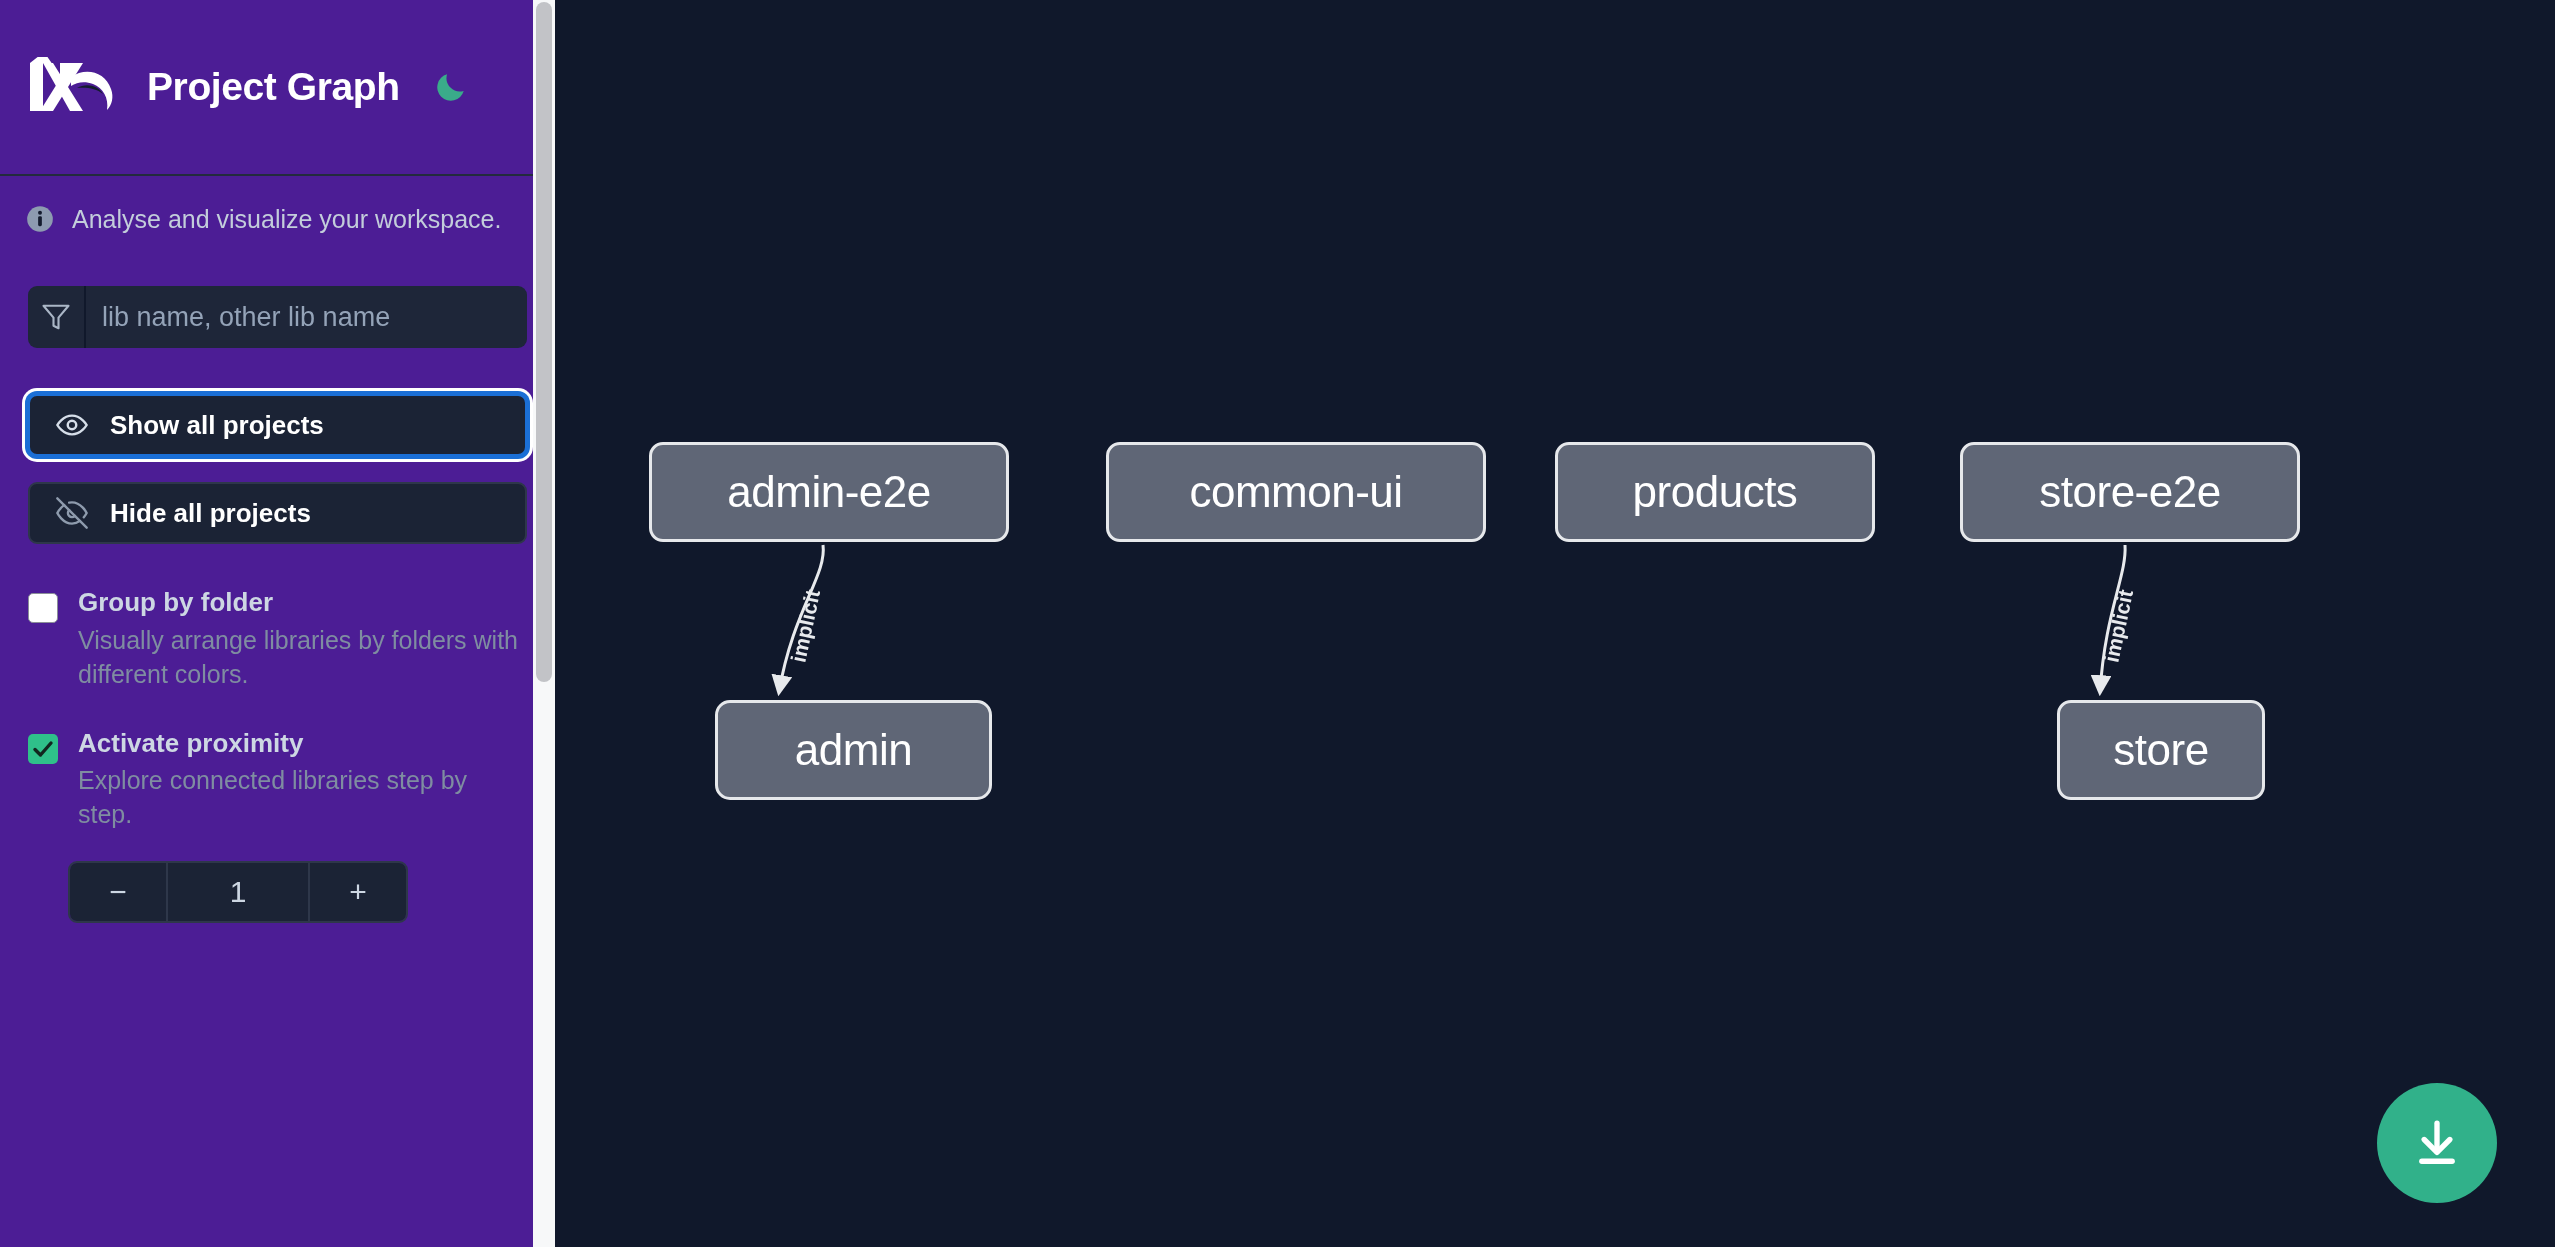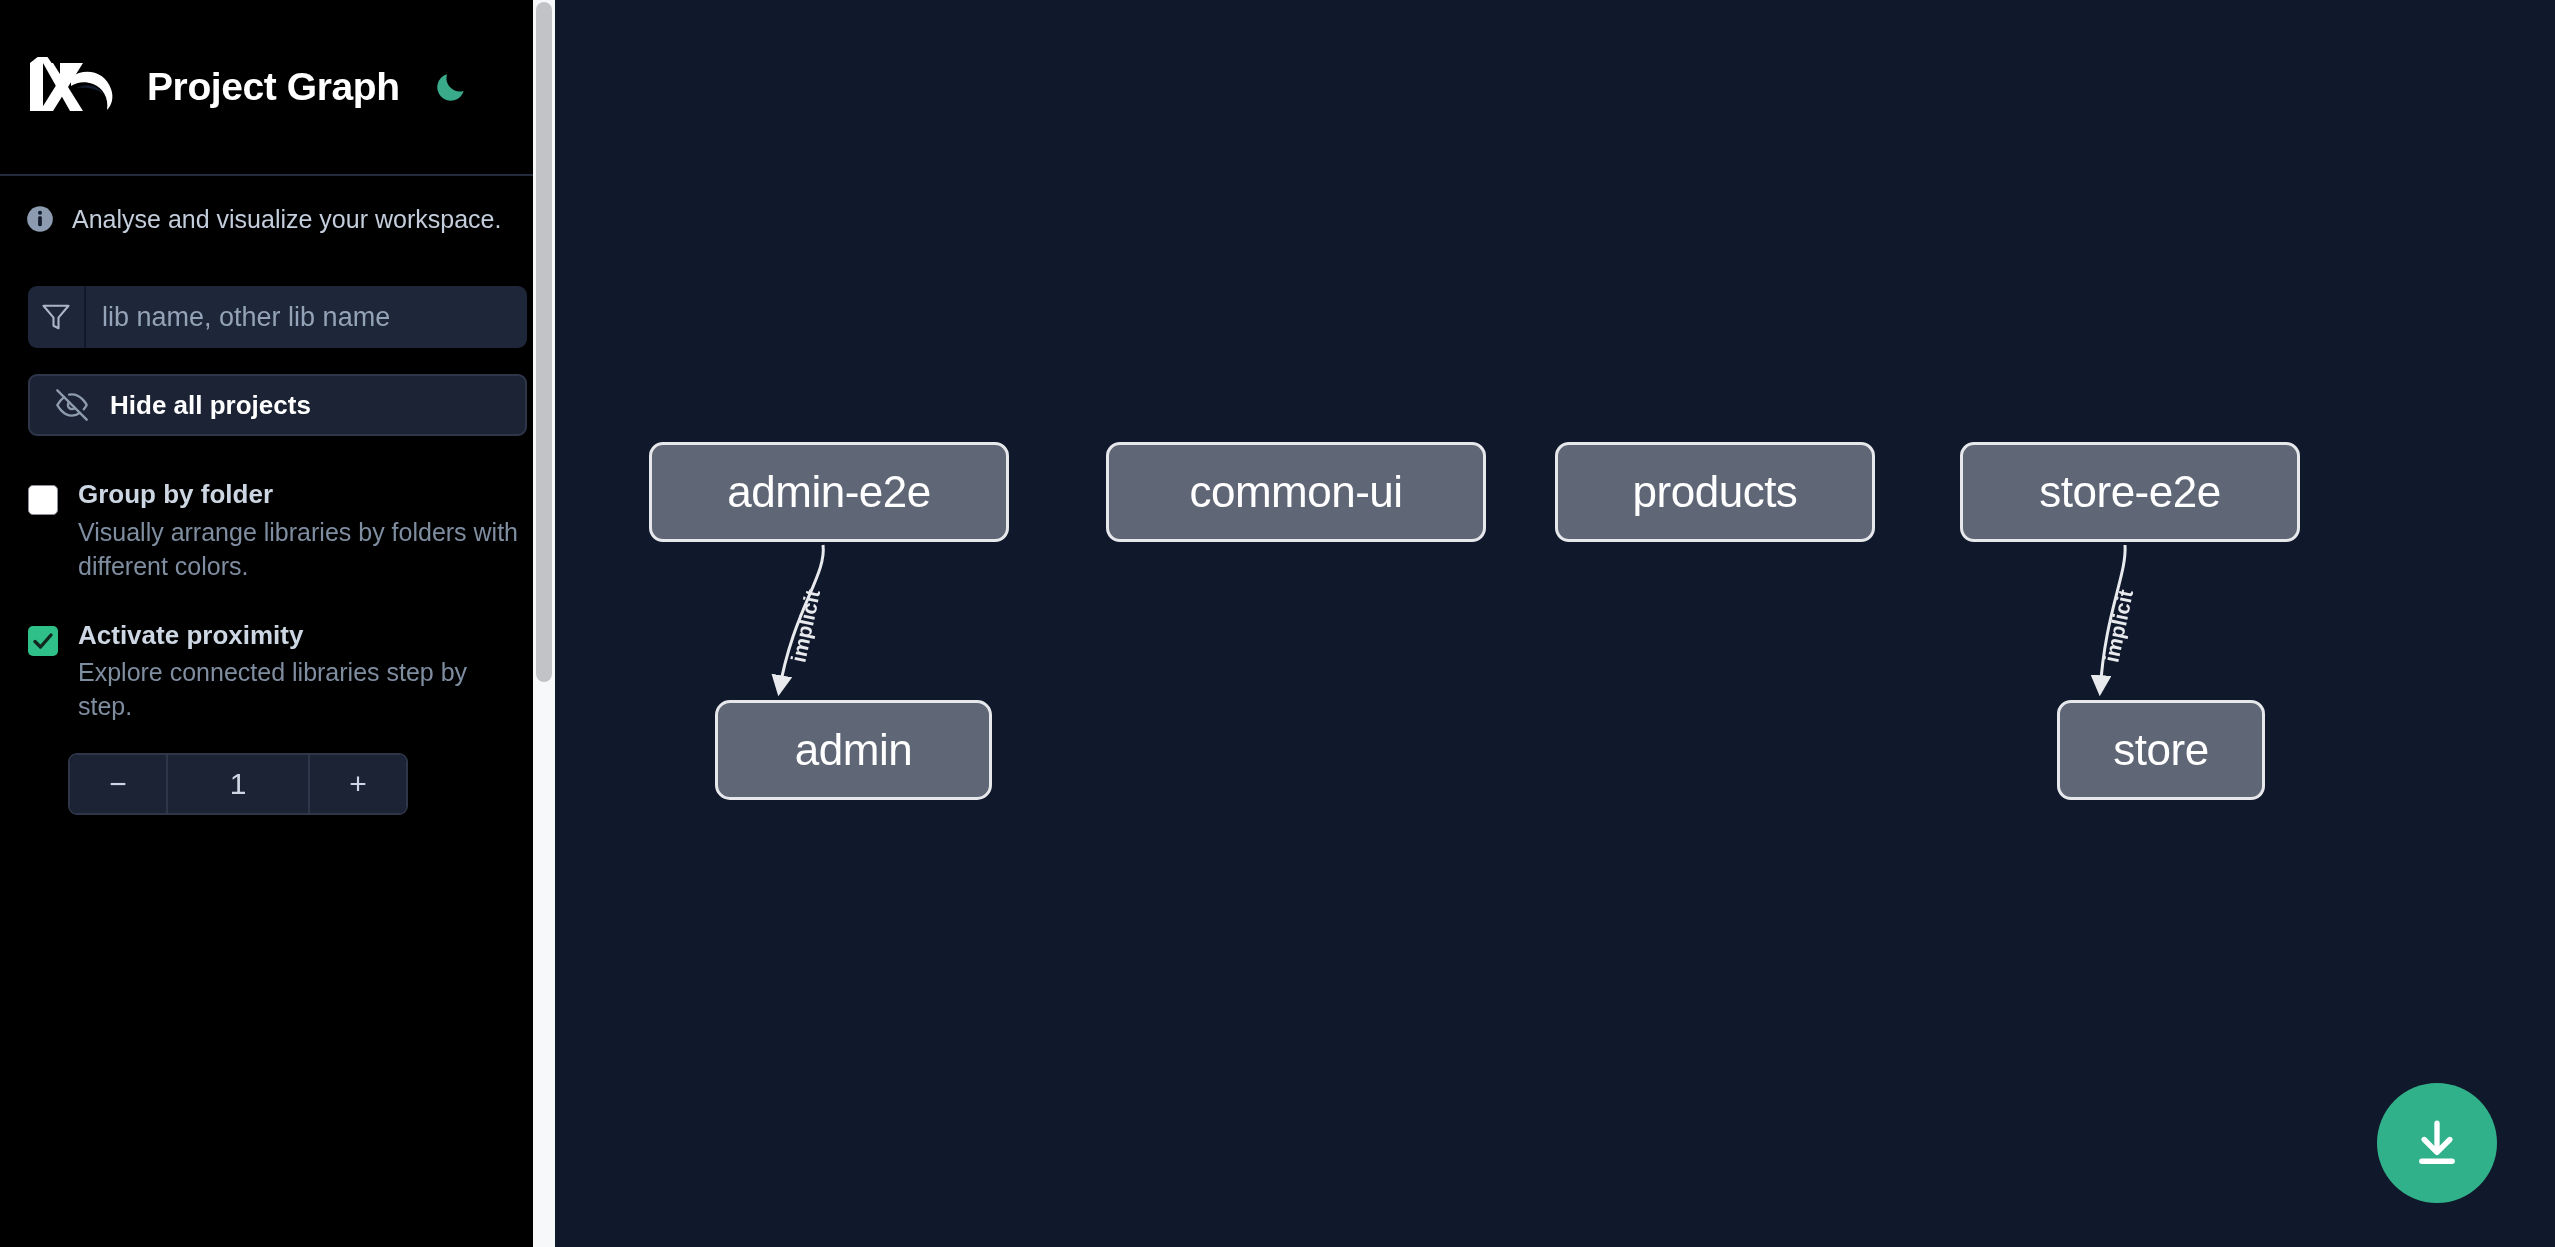--- a/index.html
+++ b/index.html
@@ -18,21 +18,21 @@
     height: 1247px;
     background: #10182b;
     display: flex;
   }
 
   
   #sidebar {
     position: relative;
     width: 555px;
     height: 1247px;
-    background: #000000;
+    background: #4c1d95;
     flex: 0 0 555px;
     overflow: hidden;
   }
 
   .sb-header {
     height: 176px;
     display: flex;
     align-items: center;
     padding-left: 27px;
     border-bottom: 2px solid #232b3d;
@@ -304,20 +304,27 @@
           <svg width="30" height="30" viewBox="0 0 24 24" fill="none" stroke="#aab6c6" stroke-width="1.7" stroke-linecap="round" stroke-linejoin="round">
             <polygon points="22 3 2 3 10 12.46 10 19 14 21 14 12.46 22 3"></polygon>
           </svg>
         </div>
         <input class="filter-input" value="" placeholder="lib name, other lib name" style="">
       </div>
 
       
 
       
+      <button class="sb-btn focused btn-gap-top">
+        <svg width="32" height="32" viewBox="0 0 24 24" fill="none" stroke="#d6dee9" stroke-width="1.8" stroke-linecap="round" stroke-linejoin="round">
+          <path d="M1 12s4-7 11-7 11 7 11 7-4 7-11 7-11-7-11-7z"></path>
+          <circle cx="12" cy="12" r="3.2"></circle>
+        </svg>
+        <span>Show all projects</span>
+      </button>
 
       
       <button class="sb-btn btn-gap-mid">
         <svg width="32" height="32" viewBox="0 0 24 24" fill="none" stroke="#8e9bad" stroke-width="1.8" stroke-linecap="round" stroke-linejoin="round">
           <path d="M17.94 17.94A10.07 10.07 0 0 1 12 20c-7 0-11-8-11-8a18.45 18.45 0 0 1 5.06-5.94M9.9 4.24A9.12 9.12 0 0 1 12 4c7 0 11 8 11 8a18.5 18.5 0 0 1-2.16 3.19m-6.72-1.07a3 3 0 1 1-4.24-4.24"></path>
           <line x1="1" y1="1" x2="23" y2="23"></line>
         </svg>
         <span>Hide all projects</span>
       </button>
 

